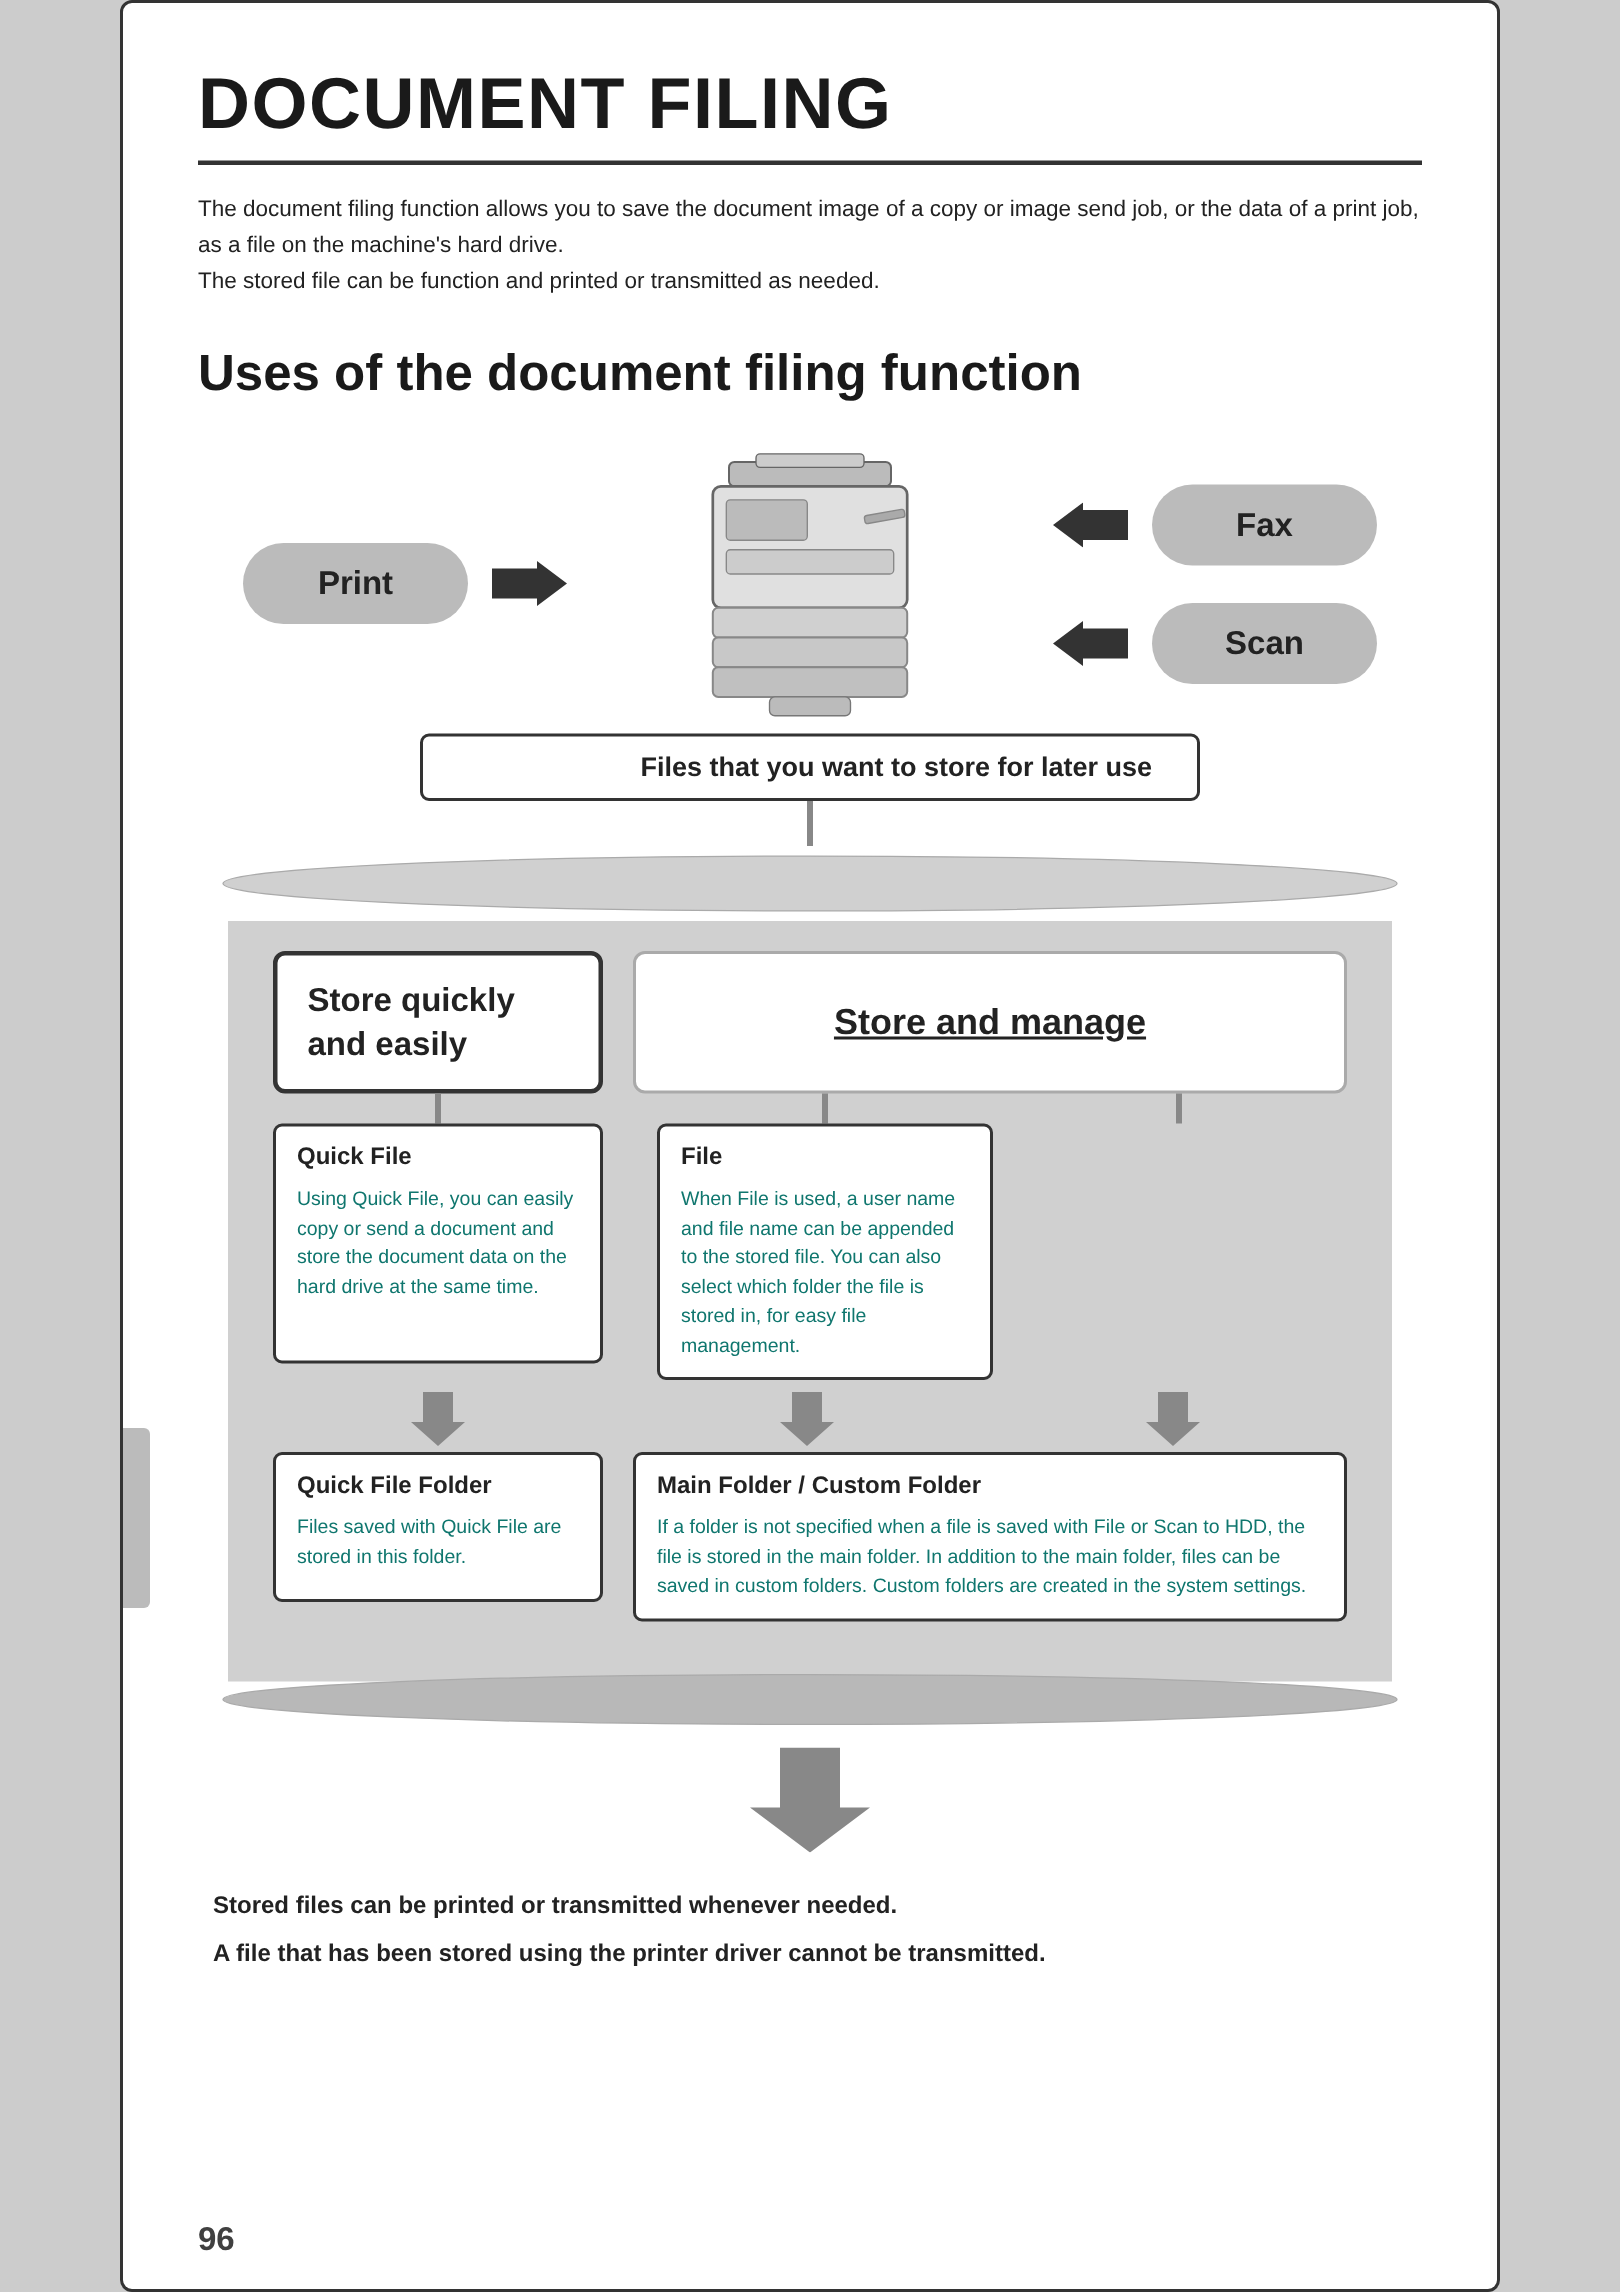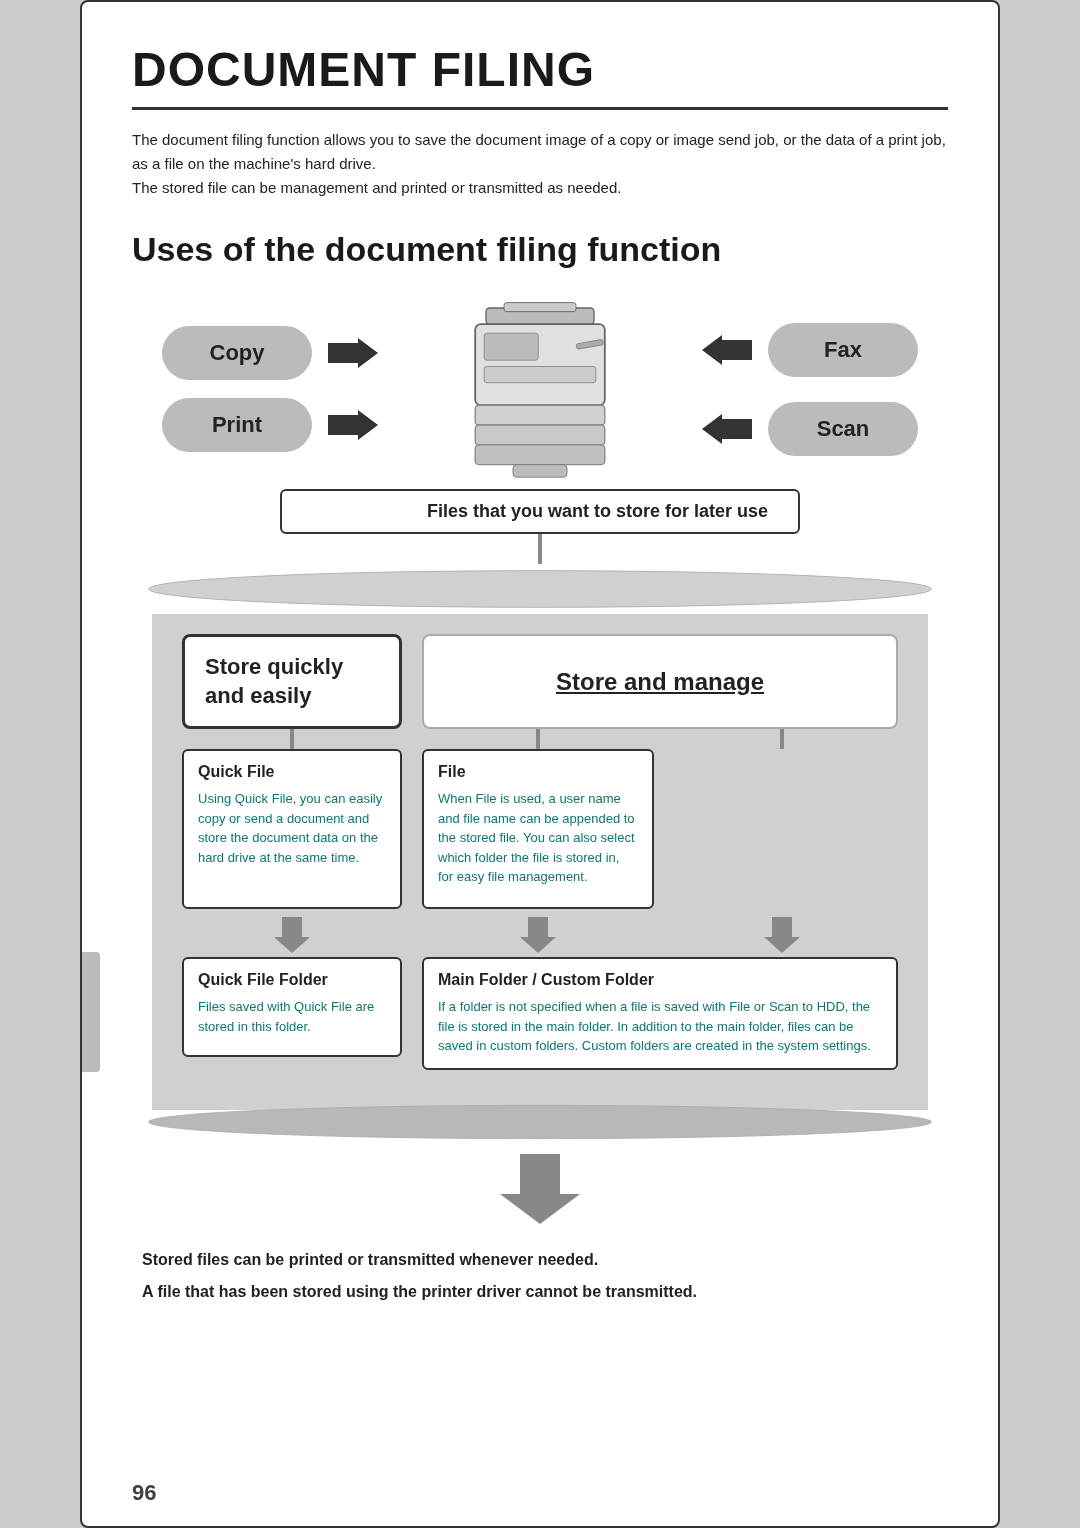--- a/index.html
+++ b/index.html
@@ -218,38 +218,30 @@
 </head>
 <body>
 
 <div class="page">
   <div class="side-tab"></div>
 
   <h1 class="doc-title">DOCUMENT FILING</h1>
 
   <div class="intro-text">
     <p>The document filing function allows you to save the document image of a copy or image send job, or the data of a print job, as a file on the machine's hard drive.</p>
-    <p>The stored file can be management and printed or transmitted as needed.</p>
+    <p>The stored file can be function and printed or transmitted as needed.</p>
   </div>
 
   <h2 class="section-title">Uses of the document filing function</h2>
 
   <div class="diagram-area">
 
     <div class="top-row">
 
       <div class="left-ellipses">
-        <div class="ellipse-row">
-          <div class="ellipse">Copy</div>
-          <div class="arrow-right">
-            <svg viewBox="0 0 50 30" xmlns="http://www.w3.org/2000/svg">
-              <polygon points="0,5 30,5 30,0 50,15 30,30 30,25 0,25" fill="#333"></polygon>
-            </svg>
-          </div>
-        </div>
         <div class="ellipse-row">
           <div class="ellipse">Print</div>
           <div class="arrow-right">
             <svg viewBox="0 0 50 30" xmlns="http://www.w3.org/2000/svg">
               <polygon points="0,5 30,5 30,0 50,15 30,30 30,25 0,25" fill="#333"></polygon>
             </svg>
           </div>
         </div>
       </div>
 
@@ -313,21 +305,21 @@
 
         <div style="display:flex; align-items:stretch; gap:0;">
           <div class="store-quickly-box">
             <span>Store quickly and easily</span>
           </div>
           <div class="store-manage-box">
             <span>Store and manage</span>
           </div>
         </div>
 
-        <div style="display:flex; gap:0;">
+        <div style="display:flex; gap:16px;">
 
           <div style="width:220px; min-width:200px; margin-right:20px; display:flex; flex-direction:column; align-items:center;">
             <div class="vert-seg" style="height:20px;"></div>
             <div class="sub-info-box">
               <div class="info-box-title">Quick File</div>
               <div class="info-box-text">Using Quick File, you can easily copy or send a document and store the document data on the hard drive at the same time.</div>
             </div>
           </div>
 
           <div style="flex:1; display:flex; gap:12px;">

